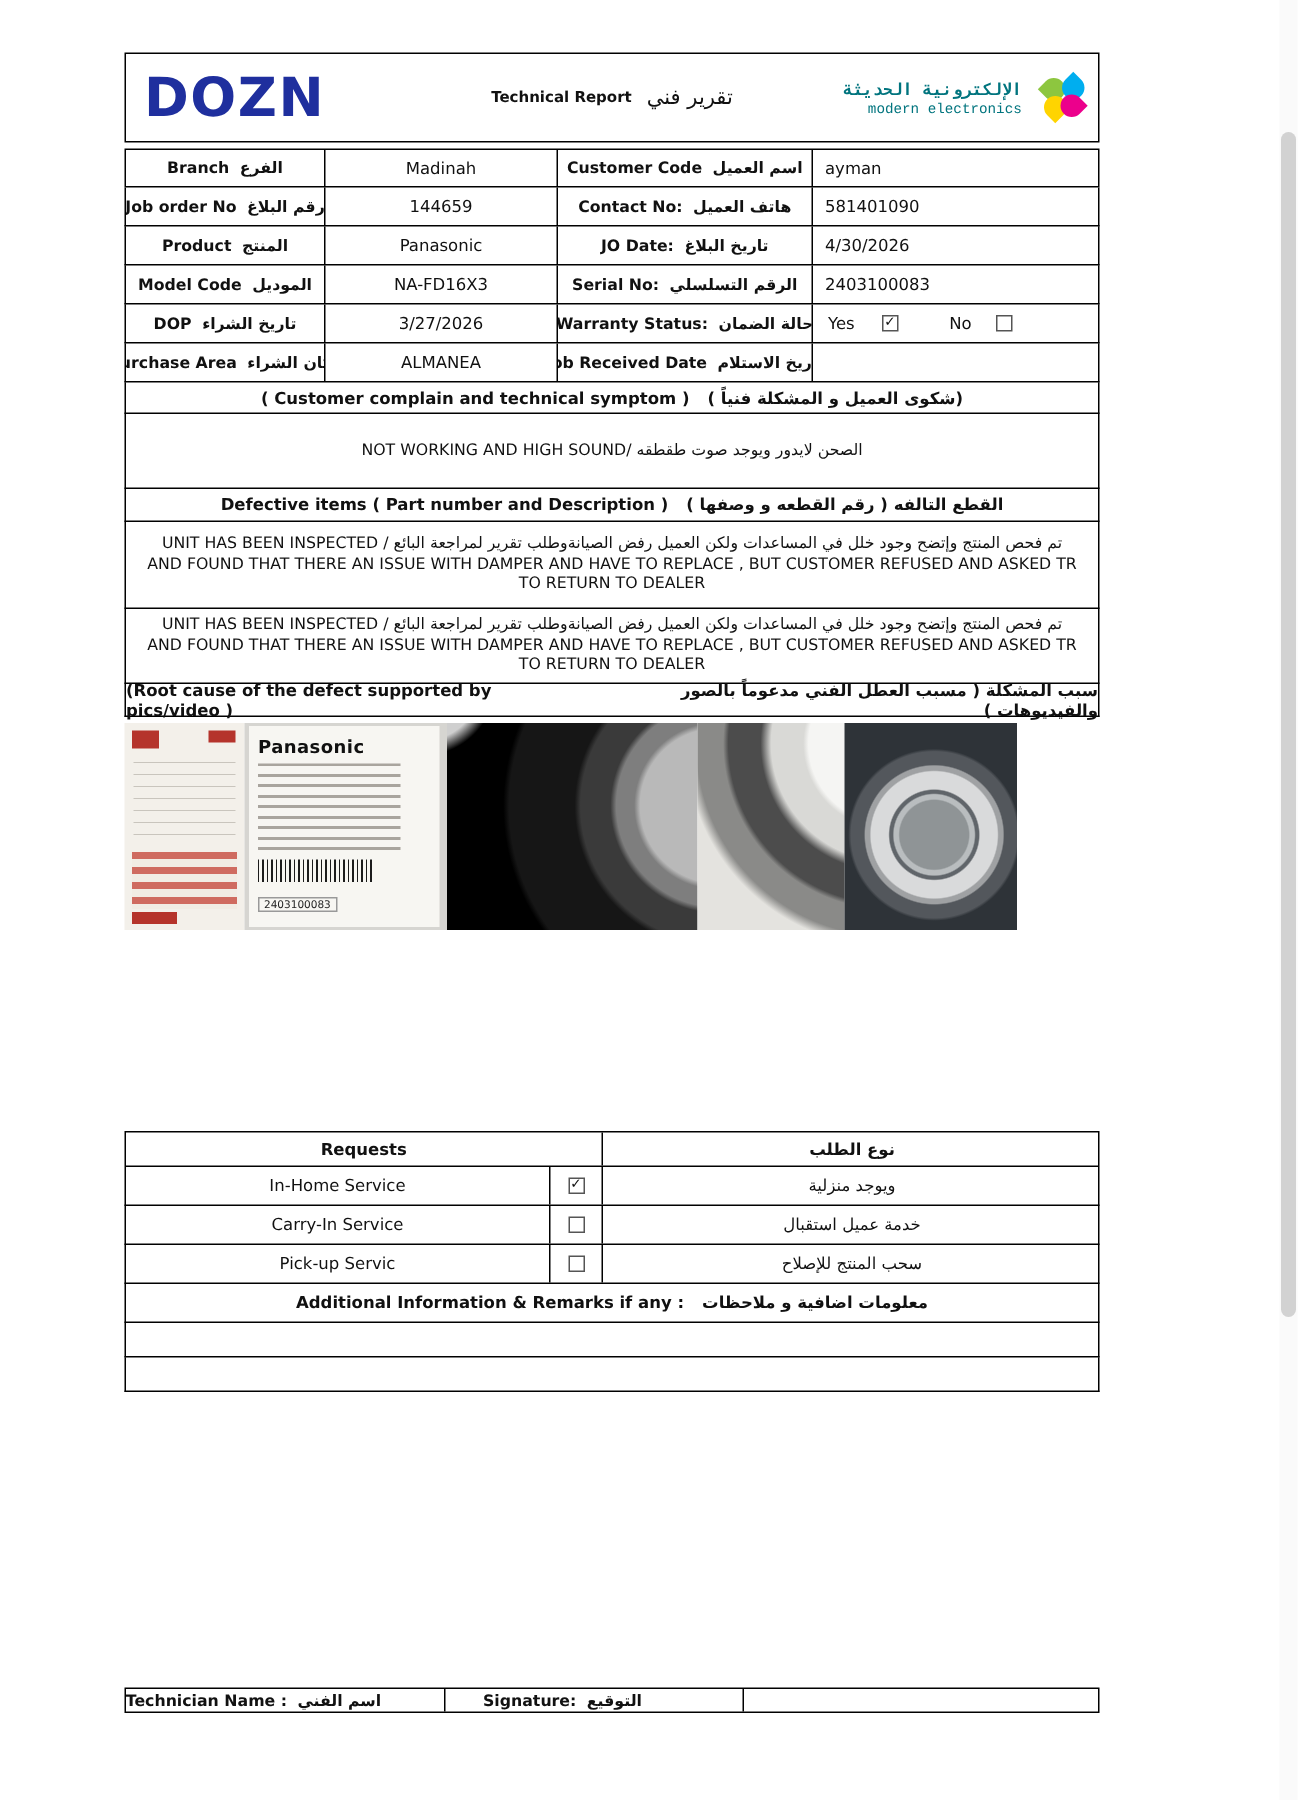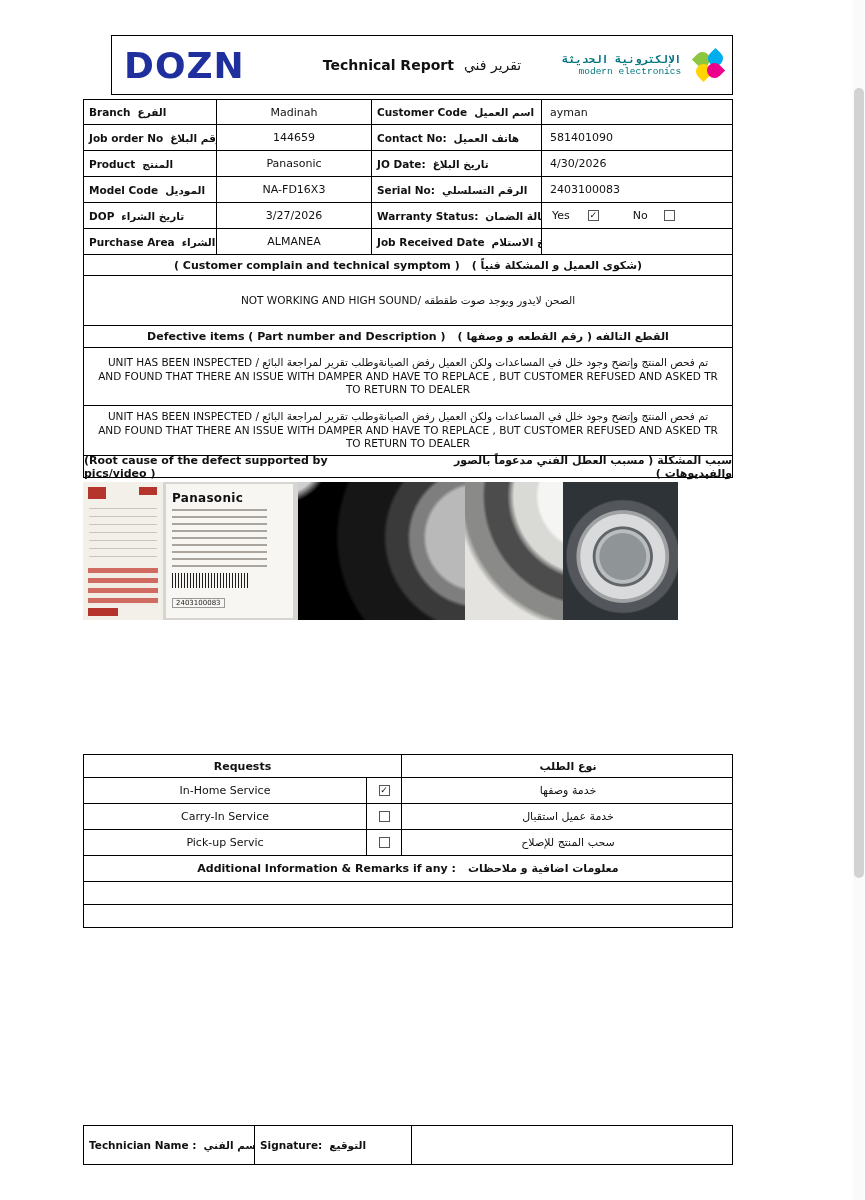--- a/index.html
+++ b/index.html
@@ -2,43 +2,43 @@
 <html><head>
 <meta charset="utf-8">
 <style>
   * { margin:0; padding:0; box-sizing:border-box; }
   html,body { width:865px; height:1200px; background:#ffffff; }
   body { font-family:"DejaVu Sans","Liberation Sans",sans-serif; color:#111; position:relative; overflow:hidden; }
 
   .doc { position:absolute; left:83px; top:35px; width:650px; }
 
   
-  .hdr { height:60px; border:1.5px solid #000; display:flex; align-items:center;margin-left:28px; }
+  .hdr { height:60px; border:1.5px solid #000; display:flex; align-items:center; }
   .logo { width:170px; padding-left:12px; font-size:36px; font-weight:bold; color:#1f2f9e; letter-spacing:1px; font-family:"DejaVu Sans",sans-serif; }
   .titles { flex:1; text-align:center; display:flex; justify-content:center; align-items:center; gap:10px; }
-  .t-en { font-weight:bold; font-size:14px; }
+  .t-en { font-weight:bold; font-size:10px; }
   .t-ar { font-weight:normal; font-size:14px; }
   .brand { width:170px; display:flex; align-items:center; justify-content:space-between; padding-right:8px; gap:6px;font-family:Liberation Mono, monospace; }
   .brand-txt { text-align:right; }
   .b-ar { color:#00747e; font-weight:bold; font-size:11px; }
   .b-en { color:#00747e; font-size:9.5px; }
   .pinwheel { position:relative; width:30px; height:30px; flex:0 0 30px; }
   .pinwheel i { position:absolute; width:15px; height:15px; border-radius:50% 50% 50% 0; display:block; }
   .pw1 { background:#8dc63f; left:1px; top:2px; transform:rotate(45deg); }
   .pw2 { background:#00aeef; right:1px; top:1px; transform:rotate(135deg); }
   .pw3 { background:#ffd400; left:2px; bottom:1px; transform:rotate(-45deg); }
   .pw4 { background:#ec008c; right:2px; bottom:2px; transform:rotate(-135deg); }
 
   
   .itable { margin-top:4px; }
   .irow { display:grid; grid-template-columns:132px 155px 170px 193px; height:26px; border:1px solid #000; border-top:none; }
   .irow.first { border-top:1px solid #000; }
   .cell { display:flex; align-items:center; font-size:11px; min-width:0; overflow:hidden; }
   .bl { border-left:1px solid #000; }
-  .lab { font-weight:bold; gap:7px; padding:0 5px; font-size:10.5px; white-space:nowrap; }
+  .lab { font-weight:bold; gap:7px; padding:0 5px; font-size:10.5px; white-space:nowrap;justify-content:center; }
   .val-c { justify-content:center; }
   .val-l { justify-content:flex-start; padding-left:8px; }
 
   .cb { width:11px; height:11px; border:1px solid #555; display:inline-flex; align-items:center; justify-content:center; font-size:9px; line-height:1; background:#fff; flex:0 0 11px; }
   .wty { padding-left:10px; }
   .wty .cb-yes { margin-left:18px; }
   .wty .w-no { margin-left:34px; }
   .wty .cb-no { margin-left:16px; }
 
   
@@ -81,21 +81,21 @@
   .spacer { height:134px; }
 
   
   .req-h { display:grid; grid-template-columns:317px 333px; height:24px; border:1px solid #000; font-weight:bold; }
   .req-r { display:grid; grid-template-columns:282px 35px 333px; height:26px; border:1px solid #000; border-top:none; }
   .req-r .cell { font-size:11px; }
   .cc { justify-content:center; }
   .erow { height:23px; border:1px solid #000; border-top:none; }
 
   
-  .footer { position:absolute; left:83px; top:1125px; width:650px; height:40px; border:1px solid #000; display:grid; grid-template-columns:170px 157px 130px 193px; }
+  .footer { position:absolute; left:83px; top:1125px; width:650px; height:17px; border:1px solid #000; display:grid; grid-template-columns:170px 157px 130px 193px;gap:42px; }
   .footer .cell { font-size:10.5px; }
   .fname { font-weight:bold; }
 
   
   .sb-track { position:absolute; right:0; top:0; width:12px; height:1200px; background:#fafafa; }
   .sb-thumb { position:absolute; right:1px; top:88px; width:10px; height:790px; background:#d2d2d2; border-radius:5px; }
 </style>
 </head>
 <body>
 
@@ -252,21 +252,21 @@
     <div class="cell cc bl" dir="rtl">نوع الطلب</div>
   </div>
 
   <div class="req-r">
     <div class="cell cc">In-Home Service</div>
     <div class="cell cc bl">
         <span class="cb">
           <span>✓</span>
         </span>
       </div>
-    <div class="cell cc bl" dir="rtl">خدمة وصفها</div>
+    <div class="cell cc bl" dir="rtl">ويوجد منزلية</div>
   </div>
 
   <div class="req-r">
     <div class="cell cc">Carry-In Service</div>
     <div class="cell cc bl">
         <span class="cb">
           <span></span>
         </span>
       </div>
     <div class="cell cc bl" dir="rtl">خدمة عميل استقبال</div>

